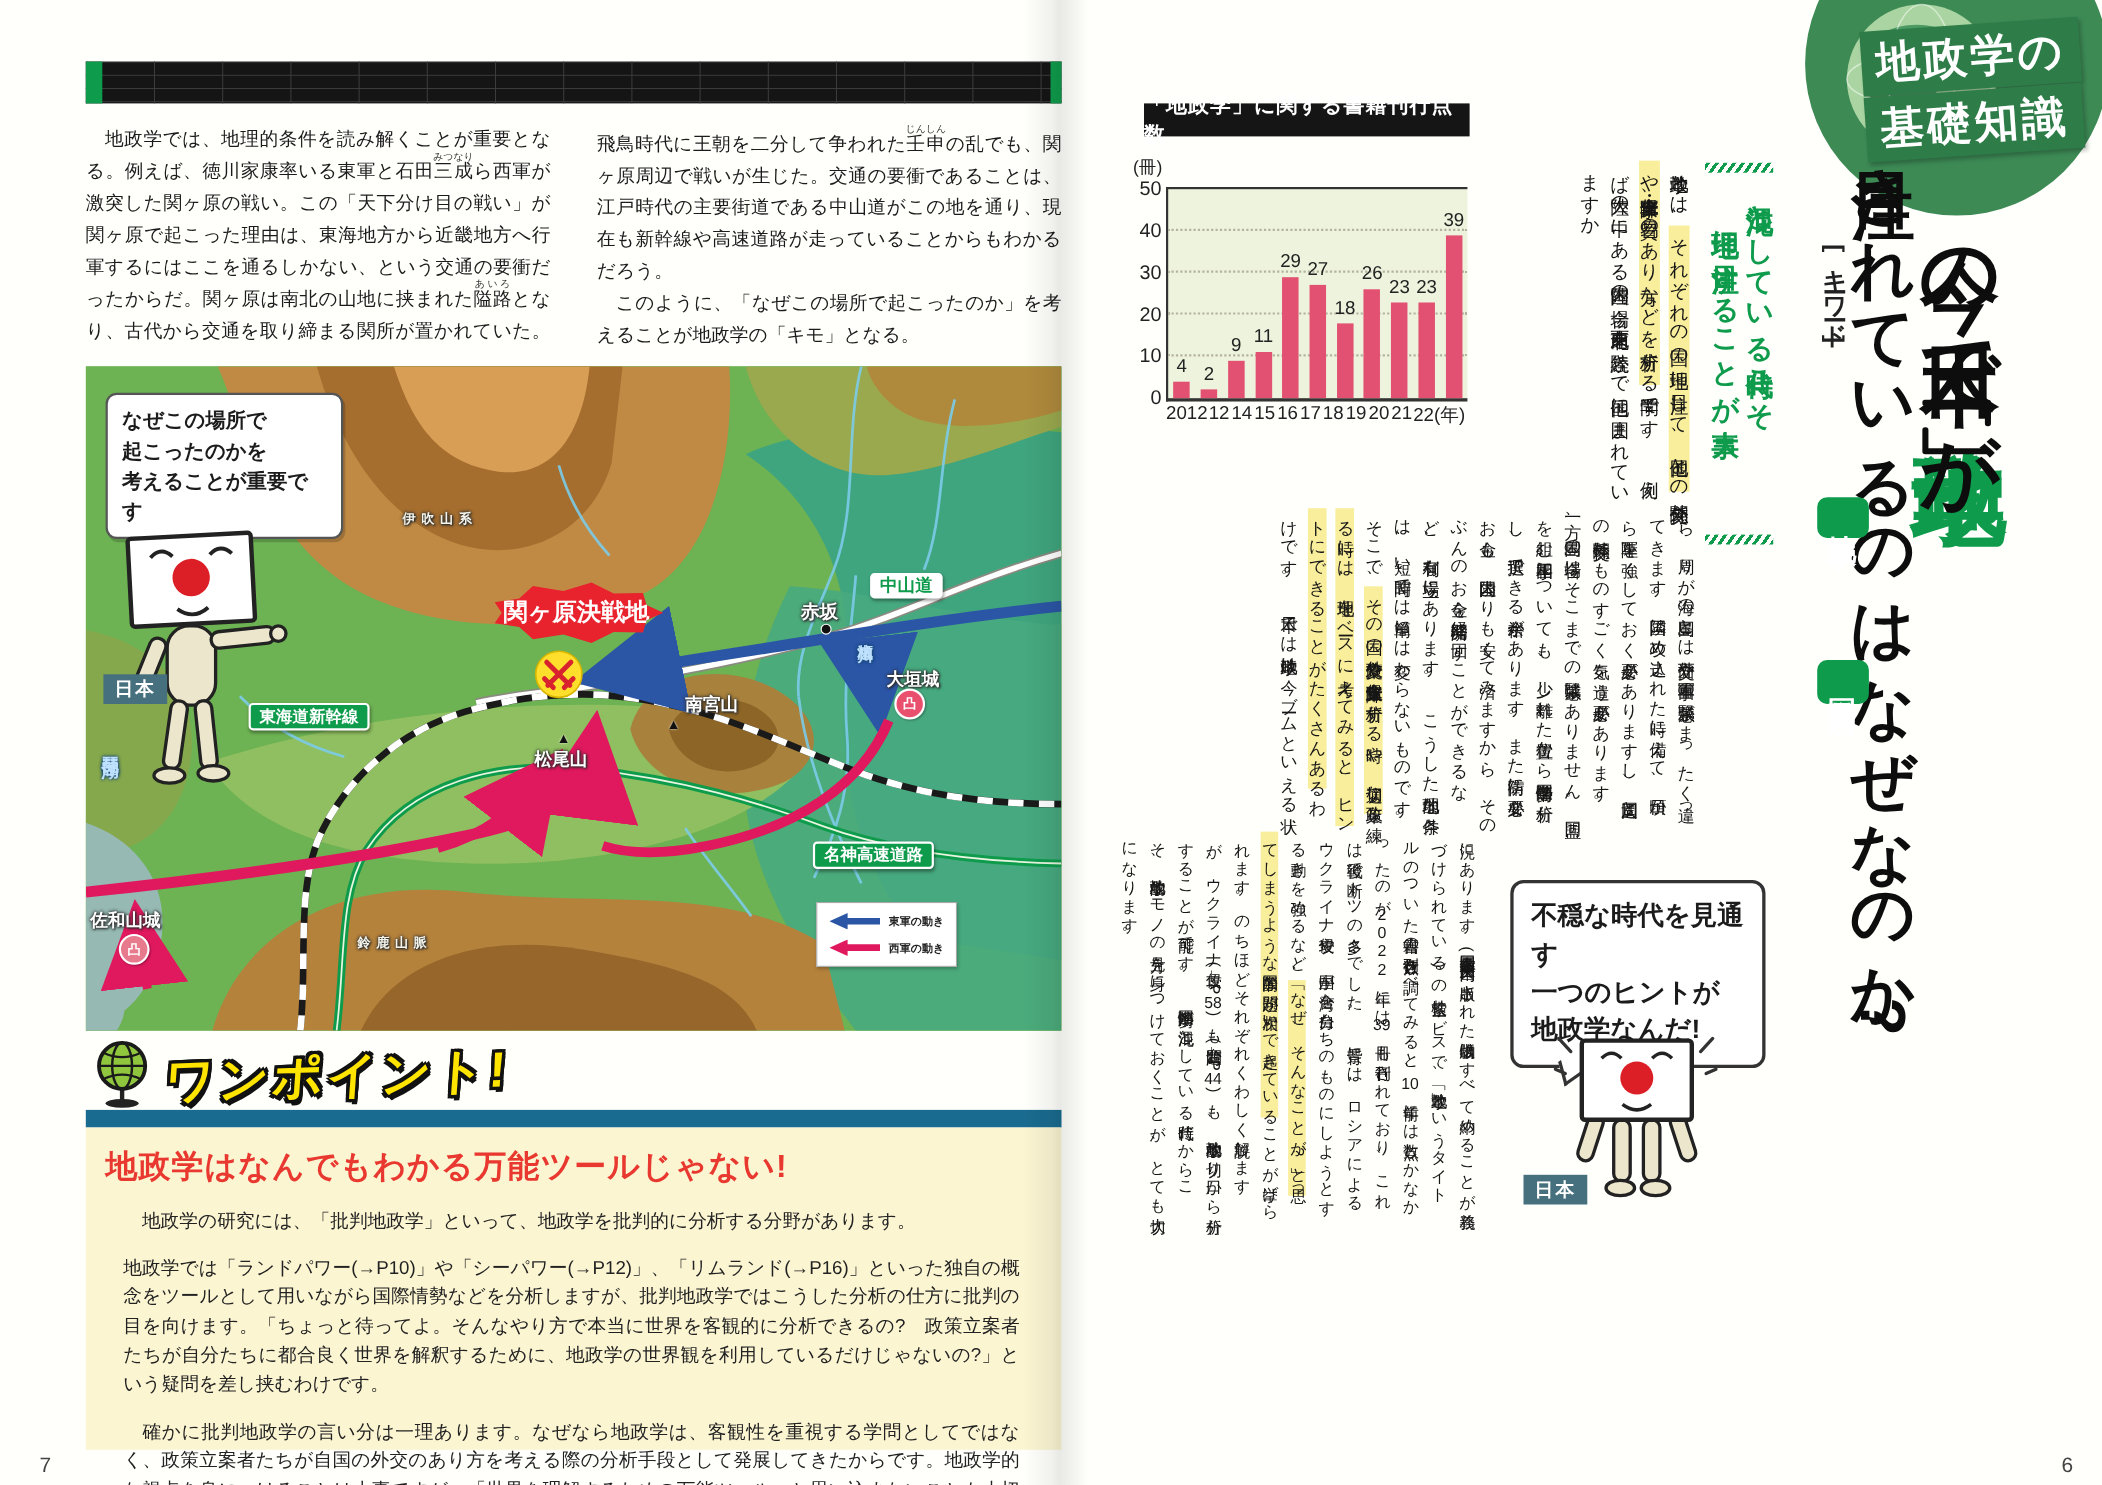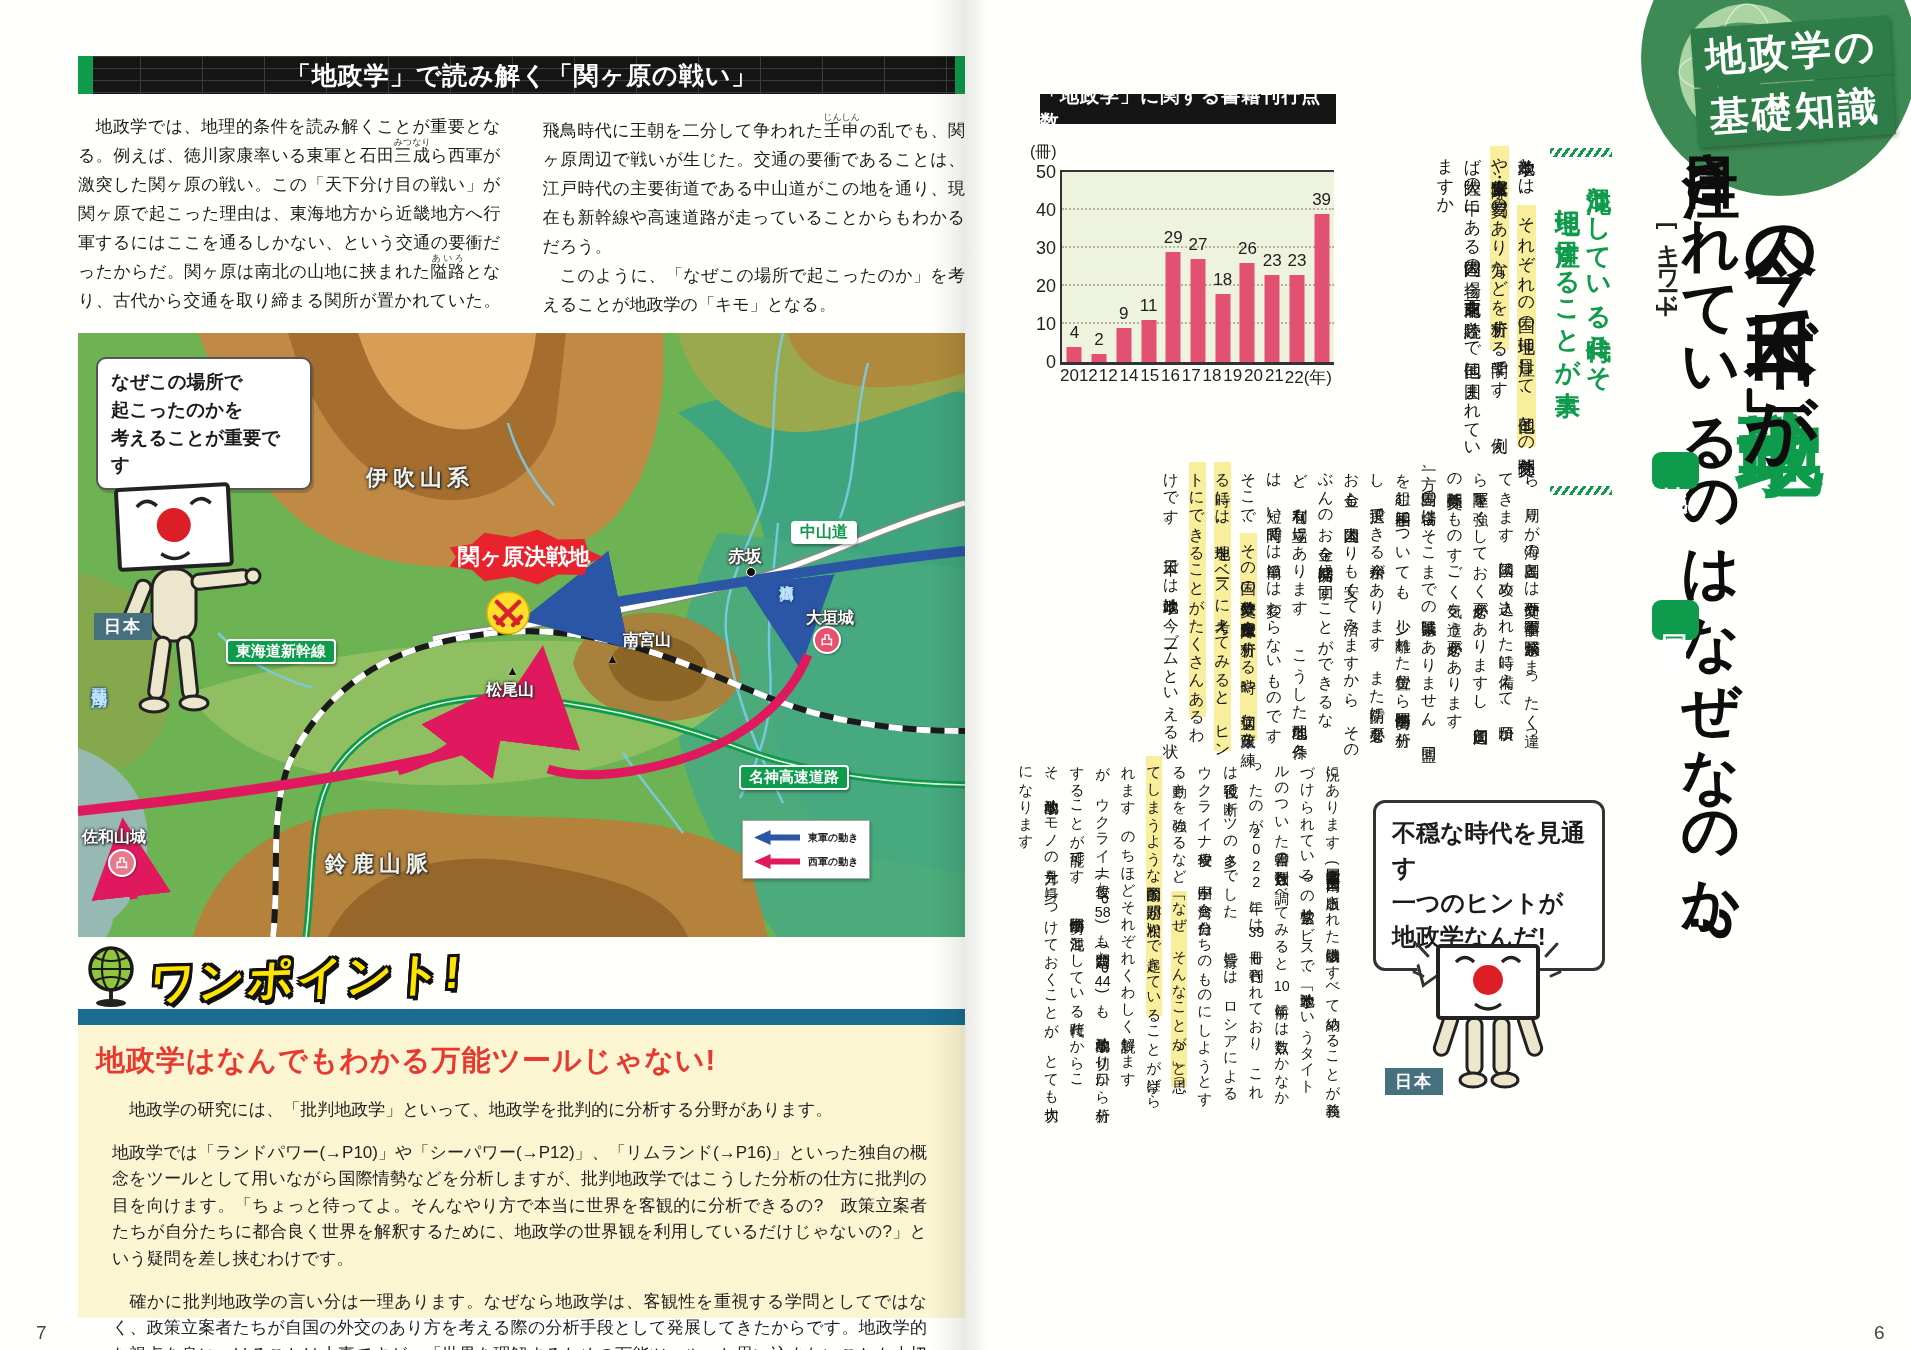--- a/index.html
+++ b/index.html
@@ -23,21 +23,21 @@
   .banner h2{margin:0;color:#fff;font-size:25px;font-weight:bold;letter-spacing:1px;z-index:1;}
   .intro{left:78px;top:112px;width:887px;height:210px;column-count:2;column-gap:42px;
          font-size:17px;line-height:29px;text-align:justify;}
   .intro p{margin:0;}
 
   .map{left:78px;top:333px;width:887px;height:604px;background:#6db253;overflow:hidden;}
   .map svg.terrain{position:absolute;left:0;top:0;}
   .mlabel{position:absolute;font-weight:bold;color:#fff;font-size:17px;white-space:nowrap;
           text-shadow:0 0 3px #333,0 0 3px #333,1px 1px 2px #222;}
   .mblue{color:#bfe2ff;text-shadow:0 0 3px #1a4a7a,0 0 3px #1a4a7a;font-size:16px;letter-spacing:2px;}
-  .mrange{letter-spacing:5px;font-size:22px;color:#f3f3ea;}
+  .mrange{letter-spacing:5px;font-size:12px;color:#f3f3ea;}
   .badge-green{position:absolute;background:var(--accent_green);color:#fff;border:2px solid #fff;border-radius:4px;
                font-weight:bold;font-size:15px;padding:1px 8px;white-space:nowrap;box-shadow:1px 2px 3px rgba(0,0,0,.35);}
   .badge-white{position:absolute;background:#fff;color:var(--accent_green);border-radius:4px;font-weight:bold;font-size:16px;
                padding:1px 9px;white-space:nowrap;box-shadow:1px 2px 3px rgba(0,0,0,.35);}
   .burst{position:absolute;width:158px;height:56px;background:#e8232e;color:#fff;font-weight:bold;font-size:22px;
          display:flex;align-items:center;justify-content:center;
          clip-path:polygon(100% 50%,90.4% 62.3%,88.3% 82.1%,71.5% 81.2%,58.7% 99.2%,42.5% 85.4%,25% 93.3%,17.1% 73.1%,3% 67.1%,7% 50%,3% 32.9%,17.1% 26.9%,25% 6.7%,42.5% 14.6%,58.7% 0.8%,71.5% 18.8%,88.3% 17.9%,90.4% 37.7%);}
   .castle{position:absolute;width:24px;height:24px;border-radius:50%;background:#e8506e;border:2px solid #fff;color:#fff;
           font-size:12px;font-weight:bold;display:flex;align-items:center;justify-content:center;box-shadow:1px 1px 2px rgba(0,0,0,.3);}
   .mtri{position:absolute;color:#111;font-size:13px;text-shadow:0 0 2px #fff;}
@@ -103,21 +103,20 @@
 </head>
 <body>
 
 <div class="spread">
 
   <section>
 
     <div class="abs banner">
       <span class="cap l"></span>
       <span class="cap r"></span>
-      <h2>「地政学」で読み解く「関ヶ原の戦い」</h2>
     </div>
 
     <div class="abs intro">
       <p><span>　地政学では、地理的条件を読み解くことが重要となる。例えば、徳川家康率いる東軍と石田</span><ruby>三成<rt>みつなり</rt></ruby><span>ら西軍が激突した関ヶ原の戦い。この「天下分け目の戦い」が関ヶ原で起こった理由は、東海地方から近畿地方へ行軍するにはここを通るしかない、という交通の要衝だったからだ。関ヶ原は南北の山地に挟まれた</span><ruby>隘路<rt>あいろ</rt></ruby><span>となり、古代から交通を取り締まる関所が置かれていた。飛鳥時代に王朝を二分して争われた</span><ruby>壬申<rt>じんしん</rt></ruby><span>の乱でも、関ヶ原周辺で戦いが生じた。交通の要衝であることは、江戸時代の主要街道である中山道がこの地を通り、現在も新幹線や高速道路が走っていることからもわかるだろう。</span></p>
       <p>　このように、「なぜこの場所で起こったのか」を考えることが地政学の「キモ」となる。</p>
     </div>
 
     <div class="abs map">
       <svg class="terrain" width="887" height="604" viewBox="0 0 887 604">
         <rect width="887" height="604" fill="#6db253"></rect>

